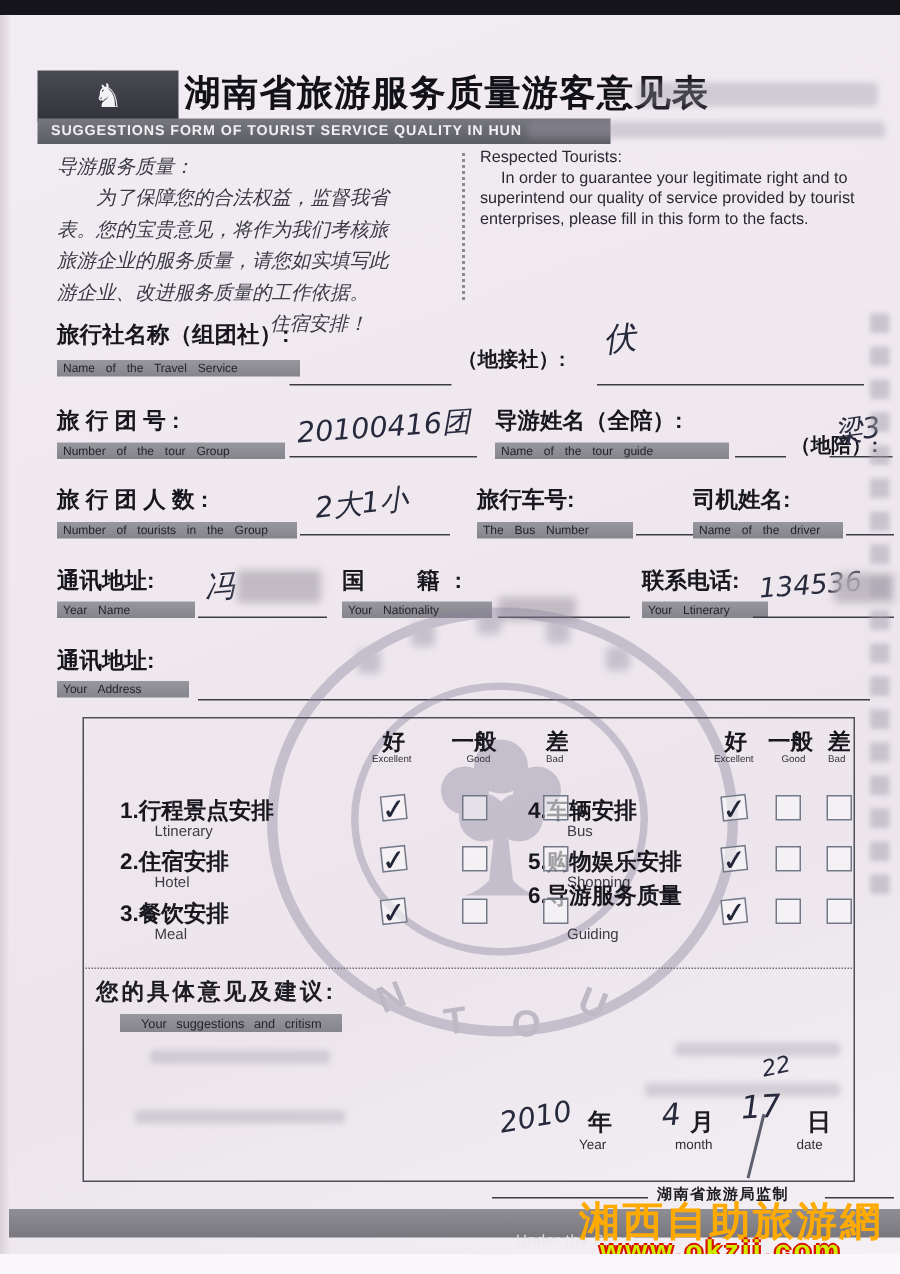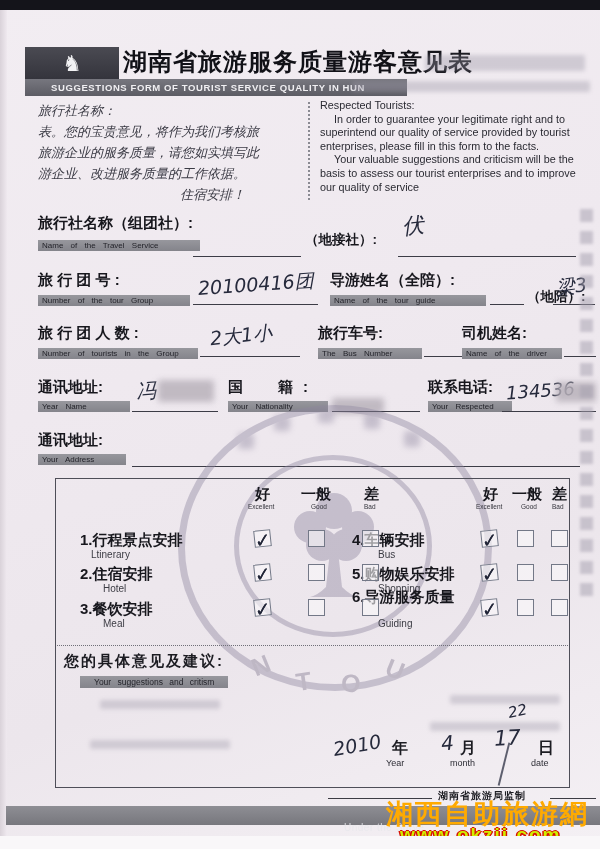--- a/index.html
+++ b/index.html
@@ -14,21 +14,21 @@
   .scan-bottom { position:absolute; left:0; top:836px; width:600px; height:13px; background:#f9f7f9; }
   .scan-left { position:absolute; left:0; top:10px; width:7px; height:826px; background:linear-gradient(90deg,#d9d2d9,#efe9ef); }
 
   
   .logo-bar { position:absolute; left:25px; top:47px; width:94px; height:34px;
     background:linear-gradient(#4a4a52,#33333b); display:flex; align-items:center; justify-content:center; }
   .horse { color:#f2f2f4; font-size:22px; line-height:1; }
   .title { position:absolute; left:123px; top:46px; font-size:24px; font-weight:800; letter-spacing:1px; color:#111117; }
   .sub-bar { position:absolute; left:25px; top:79px; width:382px; height:17px;
     background:linear-gradient(#77777f,#5c5c64); display:flex; align-items:center; }
-  .sub-bar span { color:#f0eff2; font-size:9.5px; font-weight:700; letter-spacing:.6px; padding-left:26px; white-space:nowrap; }
+  .sub-bar span { color:#f0eff2; font-size:9.5px; font-weight:700; letter-spacing:.6px; padding-left:9px; white-space:nowrap; }
 
   
   .ghost { position:absolute; background:#9b97a6; filter:blur(2.2px); opacity:.38; border-radius:2px; }
   .ghost-col span { display:block; width:13px; height:13px; margin:9px auto; background:#a49fae; filter:blur(1.8px); opacity:.5; }
   .ghost-col { position:absolute; left:576px; top:200px; width:20px; height:520px; }
   .ghost-line { position:absolute; background:#a49fae; filter:blur(2px); opacity:.4; height:9px; border-radius:2px; }
 
   
   .notice-zh { position:absolute; left:38px; top:100px; width:262px; font-size:13px; line-height:21px;
     font-style:italic; color:#3a3a44; }
@@ -98,31 +98,31 @@
     <span class="horse">♞</span>
   </div>
   <div class="title">湖南省旅游服务质量游客意见表</div>
   <div class="sub-bar">
     <span>SUGGESTIONS FORM OF TOURIST SERVICE QUALITY IN HUN</span>
   </div>
   <div class="ghost" style="left:425px;top:55px;width:160px;height:16px"></div>
   <div class="ghost" style="left:352px;top:81px;width:238px;height:11px"></div>
 
   <div class="notice-zh">
-    <div>旅行社名称：</div>
+    <div>导游服务质量：</div>
+    <div>　　为了保障您的合法权益，监督我省</div>
     <div>表。您的宝贵意见，将作为我们考核旅</div>
     <div>旅游企业的服务质量，请您如实填写此</div>
     <div>游企业、改进服务质量的工作依据。</div>
     <div class="closing">住宿安排！</div>
   </div>
   <div class="notice-divider"></div>
   <div class="notice-en">
     <div>Respected Tourists:</div>
     <p>In order to guarantee your legitimate right and to superintend our quality of service provided by tourist enterprises, please fill in this form to the facts.</p>
-    <p>Your valuable suggestions and criticism will be the basis to assess our tourist enterprises and to improve our quality of service</p>
   </div>
 
   <div class="zh-label" style="left:38px;top:214px">旅行社名称（组团社）:</div>
   <div class="en-tag" style="left:38px;top:240px;width:162px">Name of the Travel Service</div>
   <div class="ul" style="left:193px;top:256px;width:108px"></div>
   <div class="zh-label small" style="left:305px;top:231px">（地接社）:</div>
   <div class="hw" style="left:402px;top:211px;font-size:22px;transform:rotate(-6deg)">伏</div>
   <div class="ul" style="left:398px;top:256px;width:178px"></div>
 
   <div class="zh-label" style="left:38px;top:271px">旅 行 团 号 :</div>
@@ -150,21 +150,21 @@
   <div class="zh-label" style="left:38px;top:378px">通讯地址:</div>
   <div class="en-tag" style="left:38px;top:401px;width:92px">Year Name</div>
   <div class="hw" style="left:136px;top:378px;font-size:20px;transform:rotate(-5deg)">冯</div>
   <div class="blur-patch" style="left:158px;top:380px;width:56px;height:22px"></div>
   <div class="ul" style="left:132px;top:411px;width:86px"></div>
   <div class="zh-label" style="left:228px;top:378px;letter-spacing:10px">国　籍:</div>
   <div class="en-tag" style="left:228px;top:401px;width:100px">Your Nationality</div>
   <div class="blur-patch" style="left:332px;top:398px;width:52px;height:16px"></div>
   <div class="ul" style="left:332px;top:411px;width:88px"></div>
   <div class="zh-label" style="left:428px;top:378px">联系电话:</div>
-  <div class="en-tag" style="left:428px;top:401px;width:84px">Your Respected</div>
+  <div class="en-tag" style="left:428px;top:401px;width:84px">Your Ltinerary</div>
   <div class="hw" style="left:506px;top:380px;font-size:18px;transform:rotate(-4deg)">134536</div>
   <div class="blur-patch" style="left:556px;top:382px;width:40px;height:20px"></div>
   <div class="ul" style="left:502px;top:411px;width:94px"></div>
 
   <div class="zh-label" style="left:38px;top:431px">通讯地址:</div>
   <div class="en-tag" style="left:38px;top:454px;width:88px">Your Address</div>
   <div class="ul" style="left:132px;top:466px;width:448px"></div>
 
   <div class="stamp">
     <div class="outer"></div>
@@ -200,21 +200,21 @@
   <div class="rt-head-en" style="left:364px;top:503px">Bad</div>
 
   <div class="rt-head-zh" style="left:483px;top:485px">好</div>
   <div class="rt-head-en" style="left:476px;top:503px">Excellent</div>
   <div class="rt-head-zh" style="left:512px;top:485px">一般</div>
   <div class="rt-head-en" style="left:521px;top:503px">Good</div>
   <div class="rt-head-zh" style="left:552px;top:485px">差</div>
   <div class="rt-head-en" style="left:552px;top:503px">Bad</div>
 
   <div class="item-zh" style="left:80px;top:531px">1.行程景点安排</div>
-  <div class="item-en" style="left:91px;top:549px">Ltinerary</div>
+  <div class="item-en" style="left:103px;top:549px">Ltinerary</div>
   <div class="item-zh" style="left:80px;top:565px">2.住宿安排</div>
   <div class="item-en" style="left:103px;top:583px">Hotel</div>
   <div class="item-zh" style="left:80px;top:600px">3.餐饮安排</div>
   <div class="item-en" style="left:103px;top:618px">Meal</div>
 
   <div class="item-zh" style="left:352px;top:531px">4.车辆安排</div>
   <div class="item-en" style="left:378px;top:549px">Bus</div>
   <div class="item-zh" style="left:352px;top:565px">5.购物娱乐安排</div>
   <div class="item-en" style="left:378px;top:583px">Shopping</div>
   <div class="item-zh" style="left:352px;top:588px">6.导游服务质量</div>

